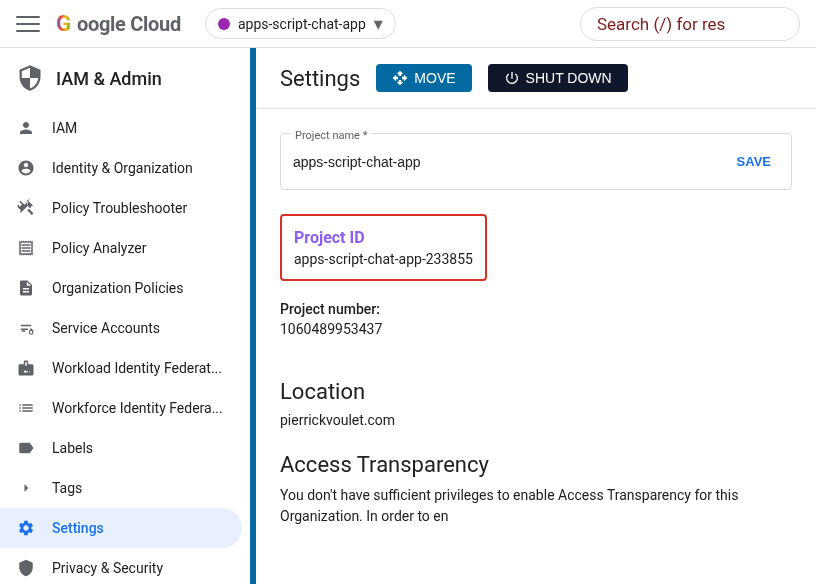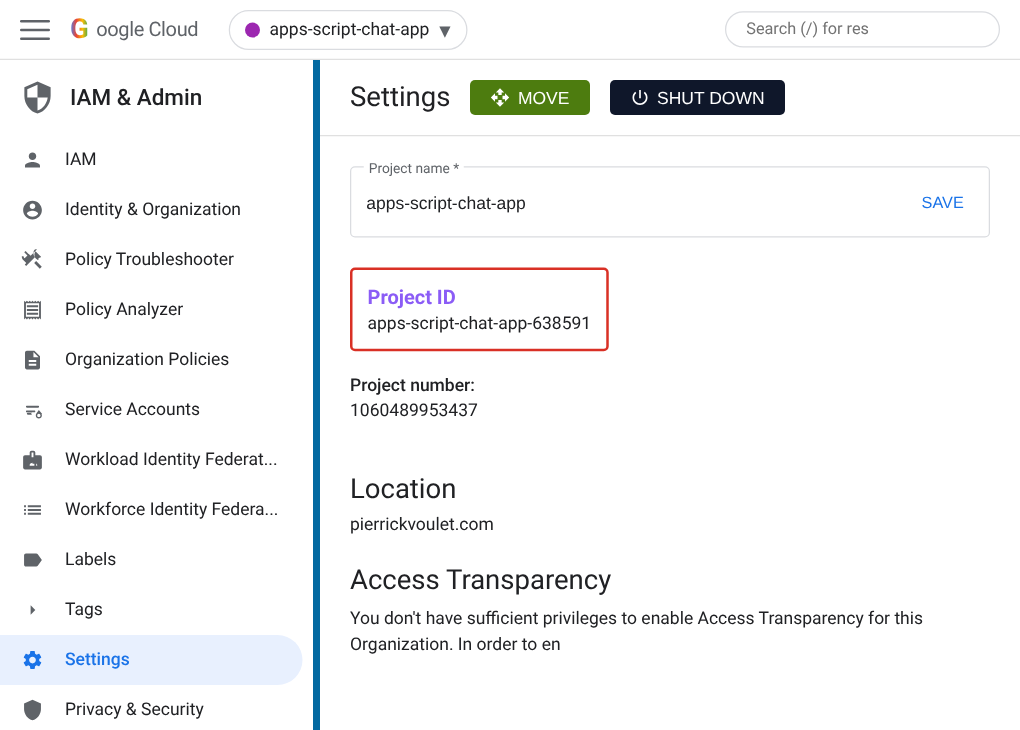--- a/index.html
+++ b/index.html
@@ -4,56 +4,56 @@
   <style>
     * { margin: 0; padding: 0; box-sizing: border-box; }
     body { font-family: 'Google Sans', Roboto, Arial, sans-serif; font-size: 14px; color: #202124; background: #fff; width: 816px; height: 584px; overflow: hidden; display: flex; flex-direction: column; }
 
     
     .topbar { height: 48px; display: flex; align-items: center; padding: 0 16px; border-bottom: 1px solid #e0e0e0; gap: 16px; flex-shrink: 0; }
     .hamburger-icon { width: 24px; height: 24px; display: flex; flex-direction: column; justify-content: center; gap: 5px; cursor: pointer; flex-shrink: 0; }
     .hamburger-icon span { display: block; height: 2px; background: #5f6368; border-radius: 1px; }
     .google-cloud-logo { display: flex; align-items: center; gap: 6px; cursor: pointer; flex-shrink: 0; }
     .logo-g { font-size: 22px; font-weight: 700; background: linear-gradient(to right, #4285F4, #EA4335, #FBBC05, #34A853); -webkit-background-clip: text; -webkit-text-fill-color: transparent; }
-    .logo-text { font-size: 16px; color: #5f6368; font-weight: 400; letter-spacing: -0.3px; }
+    .logo-text { font-size: 20px; color: #5f6368; font-weight: 700; letter-spacing: -0.3px; }
     .project-selector { display: flex; align-items: center; gap: 8px; border: 1px solid #dadce0; border-radius: 24px; padding: 4px 12px; cursor: pointer; margin-left: 8px; }
     .project-dot { width: 12px; height: 12px; border-radius: 50%; background: #9c27b0; flex-shrink: 0; }
     .project-name { font-size: 14px; color: #202124; }
     .dropdown-icon { font-size: 18px; color: #5f6368; }
     .search-box { margin-left: auto; border: 1px solid #dadce0; border-radius: 24px; padding: 6px 16px; width: 220px; font-size: 14px; color: #5f6368; cursor: pointer; display: flex; align-items: center; gap: 8px; }
-    .search-box span { color: #737373; font-size: 13px; }
+    .search-box span { color: #7f1d1d; font-size: 17px; }
 
     
     .main-layout { display: flex; flex: 1; overflow: hidden; }
 
     
     .sidebar { width: 256px; border-right: 6px solid #0369a1; overflow-y: auto; flex-shrink: 0; background: #fff; }
     .sidebar-header { display: flex; align-items: center; gap: 12px; padding: 16px 16px 8px; }
     .shield-icon { width: 28px; height: 28px; flex-shrink: 0; }
     .sidebar-title { font-size: 18px; color: #202124; font-weight: 500; }
     .sidebar-nav { list-style: none; padding: 8px 0; }
     .sidebar-item { display: flex; align-items: center; gap: 16px; padding: 10px 16px; cursor: pointer; color: #202124; font-size: 14px; border-radius: 0 24px 24px 0; margin-right: 8px; }
     .sidebar-item.active { background: #e8f0fe; color: #1a73e8; font-weight: 500; }
     .sidebar-item.active .item-icon { color: #1a73e8; }
     .item-icon { width: 20px; height: 20px; display: flex; align-items: center; justify-content: center; flex-shrink: 0; color: #5f6368; }
 
     
     .content { flex: 1; overflow-y: auto; padding: 0; }
     .content-header { display: flex; align-items: center; gap: 16px; padding: 16px 24px; border-bottom: 1px solid #e0e0e0; }
     .content-title { font-size: 22px; font-weight: 400; color: #202124; }
     .btn { display: flex; align-items: center; gap: 6px; padding: 6px 16px; border: none; border-radius: 4px; cursor: pointer; font-size: 14px; font-weight: 500; }
-    .btn-move { background: #4d7c0f; color: #fff; align-items: center; }
+    .btn-move { background: #0369a1; color: #fff; align-items: center; }
     .btn-shutdown { background: #0f172a; color: #fff; }
 
     .content-body { padding: 24px; }
 
     
     .field-group { margin-bottom: 24px; }
     .field-input { flex: 1; border: none; outline: none; font-size: 14px; color: #202124; background: transparent; }
-    .save-btn { color: #1a73e8; font-size: 13px; font-weight: 400; cursor: pointer; background: none; border: none; padding: 4px 8px; text-align: right; }
+    .save-btn { color: #1a73e8; font-size: 13px; font-weight: 700; cursor: pointer; background: none; border: none; padding: 4px 8px; text-align: right; }
 
     
     .project-id-box { border: 2px solid #d93025; border-radius: 4px; padding: 12px; display: inline-block; margin-bottom: 20px; }
     .project-id-label { font-size: 16px; color: #8b5cf6; margin-bottom: 4px; font-weight: 700; }
     .project-id-value { font-size: 14px; color: #202124; }
 
     
     .project-number-section { margin-bottom: 42px; }
     .project-number-label { font-size: 14px; font-weight: 500; color: #202124; margin-bottom: 4px; }
     .project-number-value { font-size: 14px; color: #202124; }
@@ -240,21 +240,21 @@
           <input type="text" class="field-input" style="border: none; outline: none; font-size: 14px; color: rgb(32, 33, 36); background: transparent; flex: 1 1 0%;" value="apps-script-chat-app">
           <button class="save-btn">
             <span>SAVE</span>
           </button>
         </div>
       </div>
 
       
       <div class="project-id-box">
         <div class="project-id-label">Project ID</div>
-        <div class="project-id-value">apps-script-chat-app-638591</div>
+        <div class="project-id-value">apps-script-chat-app-233855</div>
       </div>
 
       
       <div class="project-number-section">
         <div class="project-number-label">Project number:</div>
         <div class="project-number-value">1060489953437</div>
       </div>
 
       
       <div>

